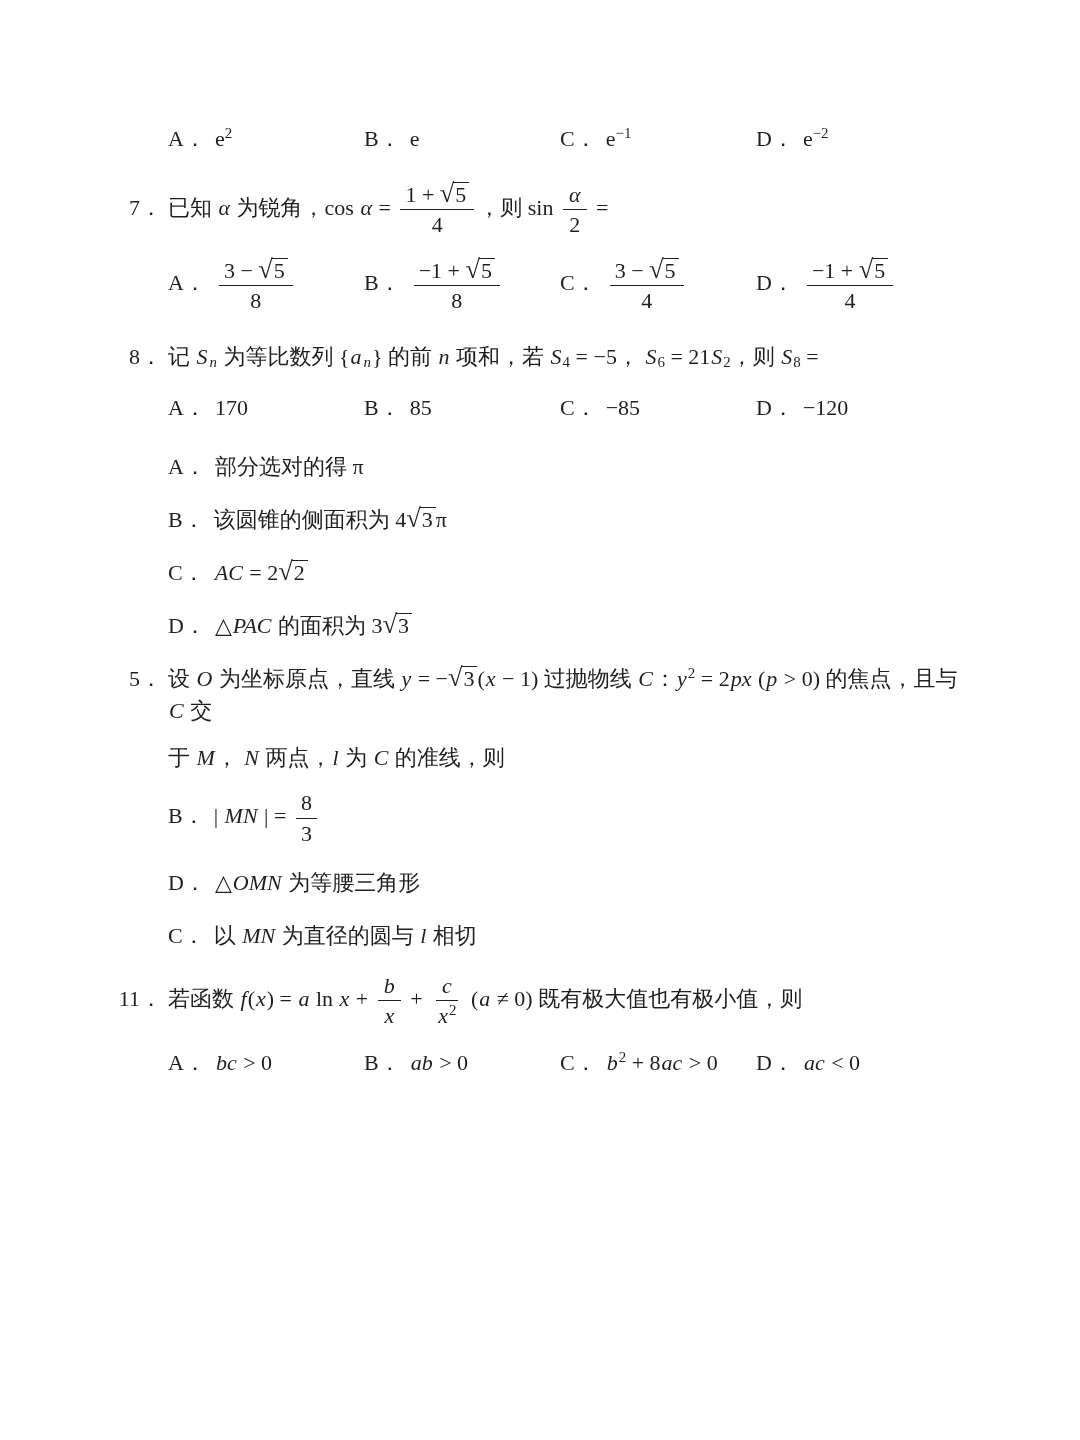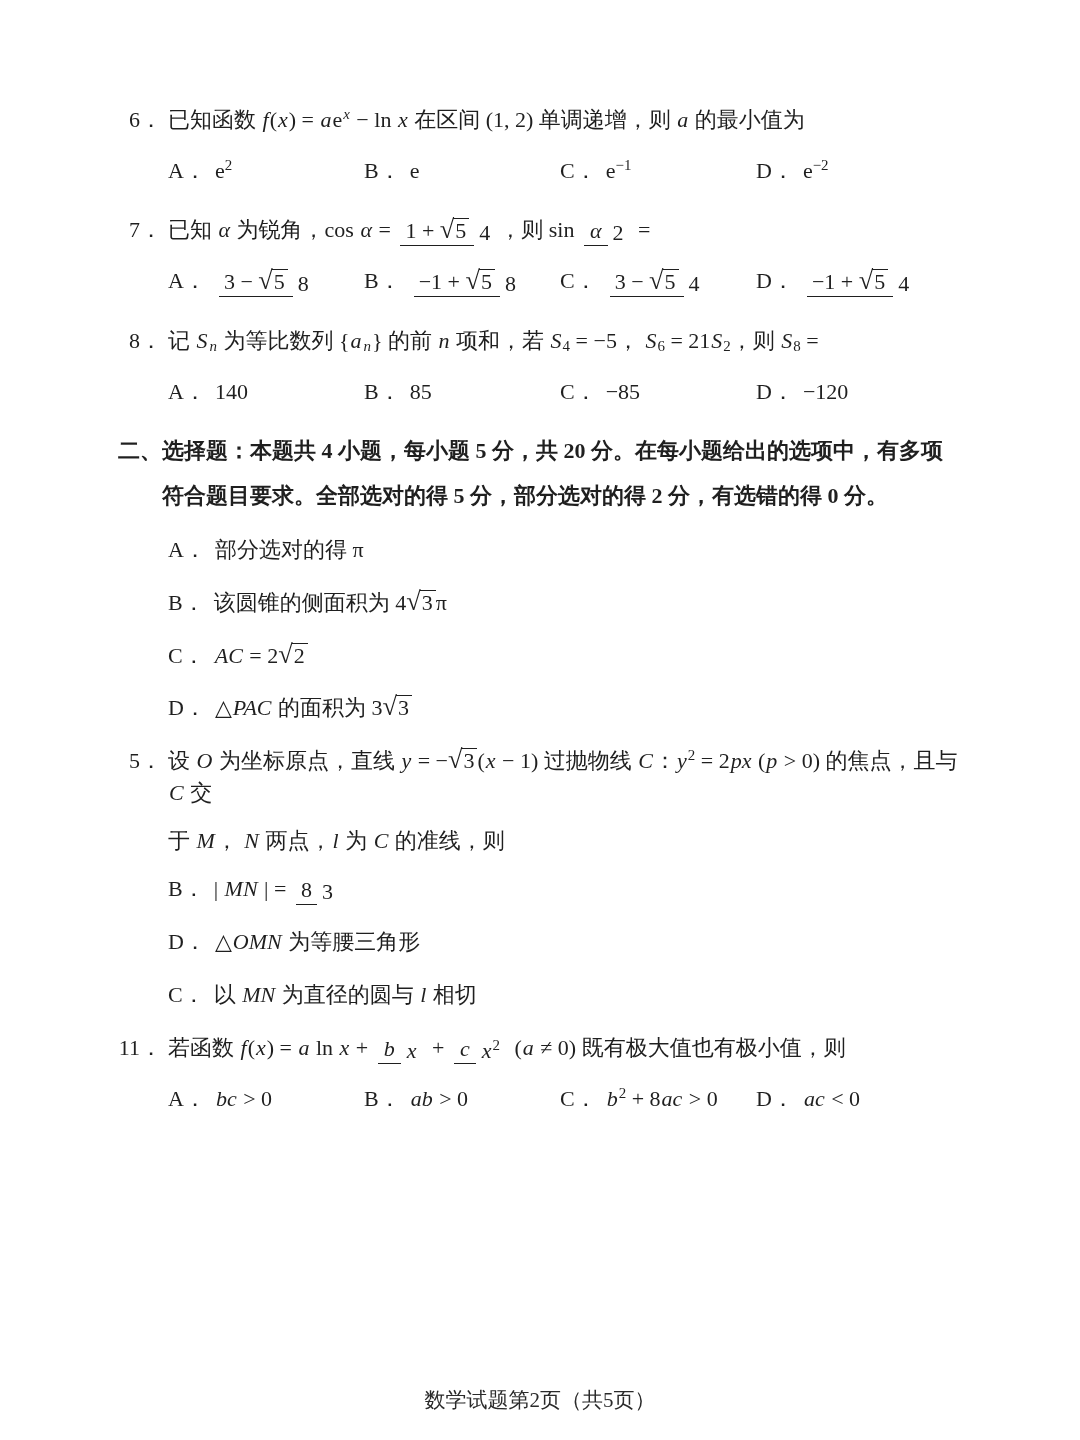--- a/index.html
+++ b/index.html
@@ -61,21 +61,21 @@
 
   
   .v { font-style: italic; padding: 0 1px; }
 
   sup, sub { font-size: 0.68em; line-height: 0; }
   sup { vertical-align: 0.52em; }
   sub { vertical-align: -0.22em; }
 
   .frac {
     display: inline-flex;
-    flex-direction: row;
+    flex-direction: column;
     align-items: center;
     vertical-align: middle;
     text-align: center;
     margin: 0 4px;
     line-height: 1.15;
     justify-content: flex-end;
   }
   .frac .num {
     display: block;
     padding: 0 5px 2px;
@@ -107,21 +107,20 @@
     font-size: 21px;
     color: #2a2a2a;
   }
 </style>
 </head>
 <body>
 
 <div class="page">
   <main class="content" id="content">
       <div class="question">
-        <div class="qline"><span class="qnum">6．</span>已知函数 <span class="v">f</span>(<span class="v">x</span>) = <span class="v">a</span>e<sup><span class="v">x</span></sup> − ln <span class="v">x</span> 在区间 (1, 2) 单调递增，则 <span class="v">a</span> 的最小值为</div>
         <div class="opt-row">
           <div class="opt"><span class="opt-label">A．</span><span class="opt-content">e<sup>2</sup></span></div>
           <div class="opt"><span class="opt-label">B．</span><span class="opt-content">e</span></div>
           <div class="opt"><span class="opt-label">C．</span><span class="opt-content">e<sup>−1</sup></span></div>
           <div class="opt"><span class="opt-label">D．</span><span class="opt-content">e<sup>−2</sup></span></div>
         </div>
       </div>
       <div class="question">
         <div class="qline"><span class="qnum">7．</span>已知 <span class="v">α</span> 为锐角，cos <span class="v">α</span> = <span class="frac">
             <span class="num">1 + <span class="sqrt"><span class="rsign">√</span><span class="rad">5</span></span></span>
@@ -145,29 +144,25 @@
               </span></span></div>
           <div class="opt"><span class="opt-label">D．</span><span class="opt-content"><span class="frac">
                 <span class="num">−1 + <span class="sqrt"><span class="rsign">√</span><span class="rad">5</span></span></span>
                 <span class="den">4</span>
               </span></span></div>
         </div>
       </div>
       <div class="question">
         <div class="qline"><span class="qnum">8．</span>记 <span class="v">S</span><sub><span class="v">n</span></sub> 为等比数列 {<span class="v">a</span><sub><span class="v">n</span></sub>} 的前 <span class="v">n</span> 项和，若 <span class="v">S</span><sub>4</sub> = −5， <span class="v">S</span><sub>6</sub> = 21<span class="v">S</span><sub>2</sub>，则 <span class="v">S</span><sub>8</sub> =</div>
         <div class="opt-row">
-          <div class="opt"><span class="opt-label">A．</span><span class="opt-content">140</span></div>
+          <div class="opt"><span class="opt-label">A．</span><span class="opt-content">170</span></div>
           <div class="opt"><span class="opt-label">B．</span><span class="opt-content">85</span></div>
           <div class="opt"><span class="opt-label">C．</span><span class="opt-content">−85</span></div>
           <div class="opt"><span class="opt-label">D．</span><span class="opt-content">−120</span></div>
         </div>
-      </div>
-      <div class="section-header">
-        <div class="section-line">二、选择题：本题共 4 小题，每小题 5 分，共 20 分。在每小题给出的选项中，有多项</div>
-        <div class="section-line cont">符合题目要求。全部选对的得 5 分，部分选对的得 2 分，有选错的得 0 分。</div>
       </div>
       <div class="question">
         <div class="opt-col">
           <div class="opt-line"><span class="opt-label">A．</span><span class="opt-content">部分选对的得 π</span></div>
           <div class="opt-line"><span class="opt-label">B．</span><span class="opt-content">该圆锥的侧面积为 4<span class="sqrt"><span class="rsign">√</span><span class="rad">3</span></span>π</span></div>
           <div class="opt-line"><span class="opt-label">C．</span><span class="opt-content"><span class="v">AC</span> = 2<span class="sqrt"><span class="rsign">√</span><span class="rad">2</span></span></span></div>
           <div class="opt-line"><span class="opt-label">D．</span><span class="opt-content">△<span class="v">PAC</span> 的面积为 3<span class="sqrt"><span class="rsign">√</span><span class="rad">3</span></span></span></div>
         </div>
       </div>
       <div class="question">
@@ -191,16 +186,13 @@
             <span class="den"><span class="v">x</span><sup>2</sup></span>
           </span> (<span class="v">a</span> ≠ 0) 既有极大值也有极小值，则</div>
         <div class="opt-row">
           <div class="opt"><span class="opt-label">A．</span><span class="opt-content"><span class="v">bc</span> &gt; 0</span></div>
           <div class="opt"><span class="opt-label">B．</span><span class="opt-content"><span class="v">ab</span> &gt; 0</span></div>
           <div class="opt"><span class="opt-label">C．</span><span class="opt-content"><span class="v">b</span><sup>2</sup> + 8<span class="v">ac</span> &gt; 0</span></div>
           <div class="opt"><span class="opt-label">D．</span><span class="opt-content"><span class="v">ac</span> &lt; 0</span></div>
         </div>
       </div>
     </main>
-  <footer class="footer">
-    <span>数学试题第2页（共5页）</span>
-  </footer>
 </div>
 
 </body></html>

